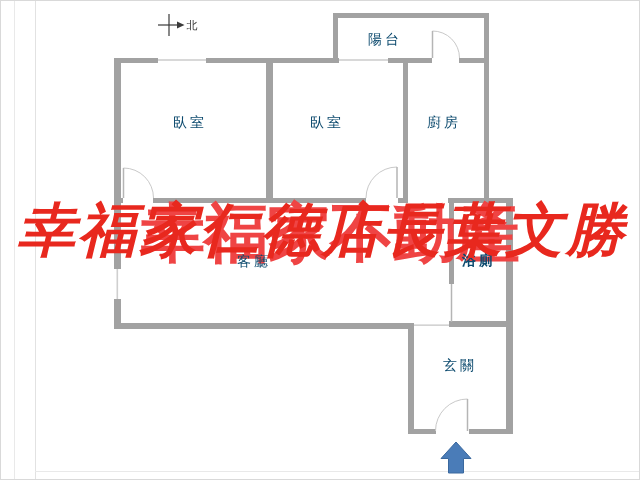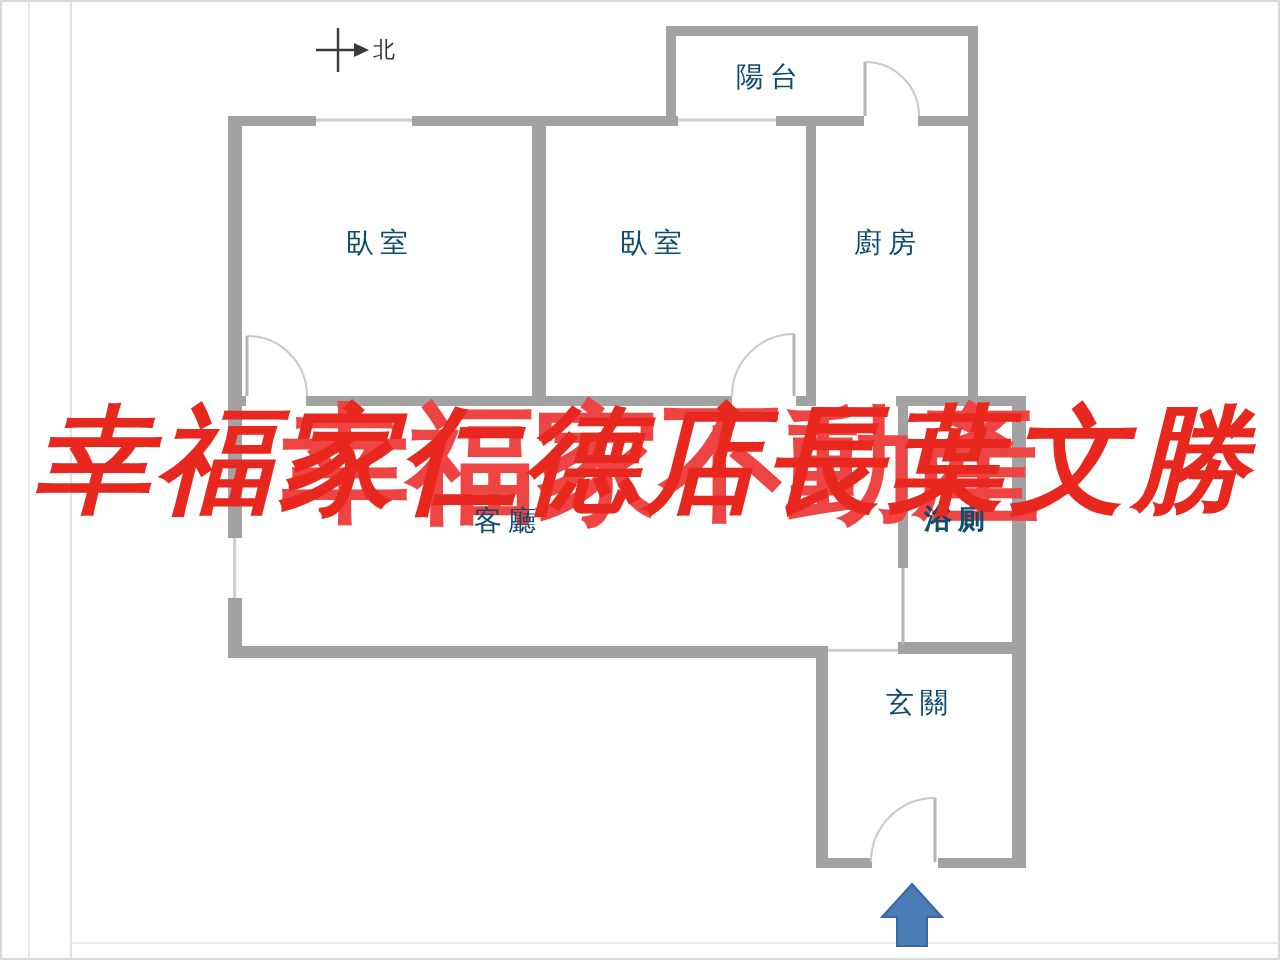--- a/index.html
+++ b/index.html
@@ -109,18 +109,18 @@
   </svg>
 
   <div class="wm-gray">幸福家不動產</div>
 
   <div class="room-label" style="left:189px;top:121px;">臥室</div>
   <div class="room-label" style="left:326px;top:121px;">臥室</div>
   <div class="room-label" style="left:443px;top:121px;text-align:center;">廚房</div>
   <div class="room-label" style="left:384px;top:38px;">陽台</div>
   <div class="room-label" style="left:253px;top:261px;font-family:Liberation Mono, monospace;">客廳</div>
   <div class="room-label" style="left:478px;top:259px;font-weight:bold;">浴廁</div>
-  <div class="room-label" style="left:459px;top:352px;font-family:Liberation Serif, serif;">玄關</div>
+  <div class="room-label" style="left:459px;top:364px;">玄關</div>
   <div class="north-label" style="left:191px;top:24px;">北</div>
 
   <div class="wm-red">幸福家仁德店長葉文勝</div>
 
 </div>
 
 </body></html>

